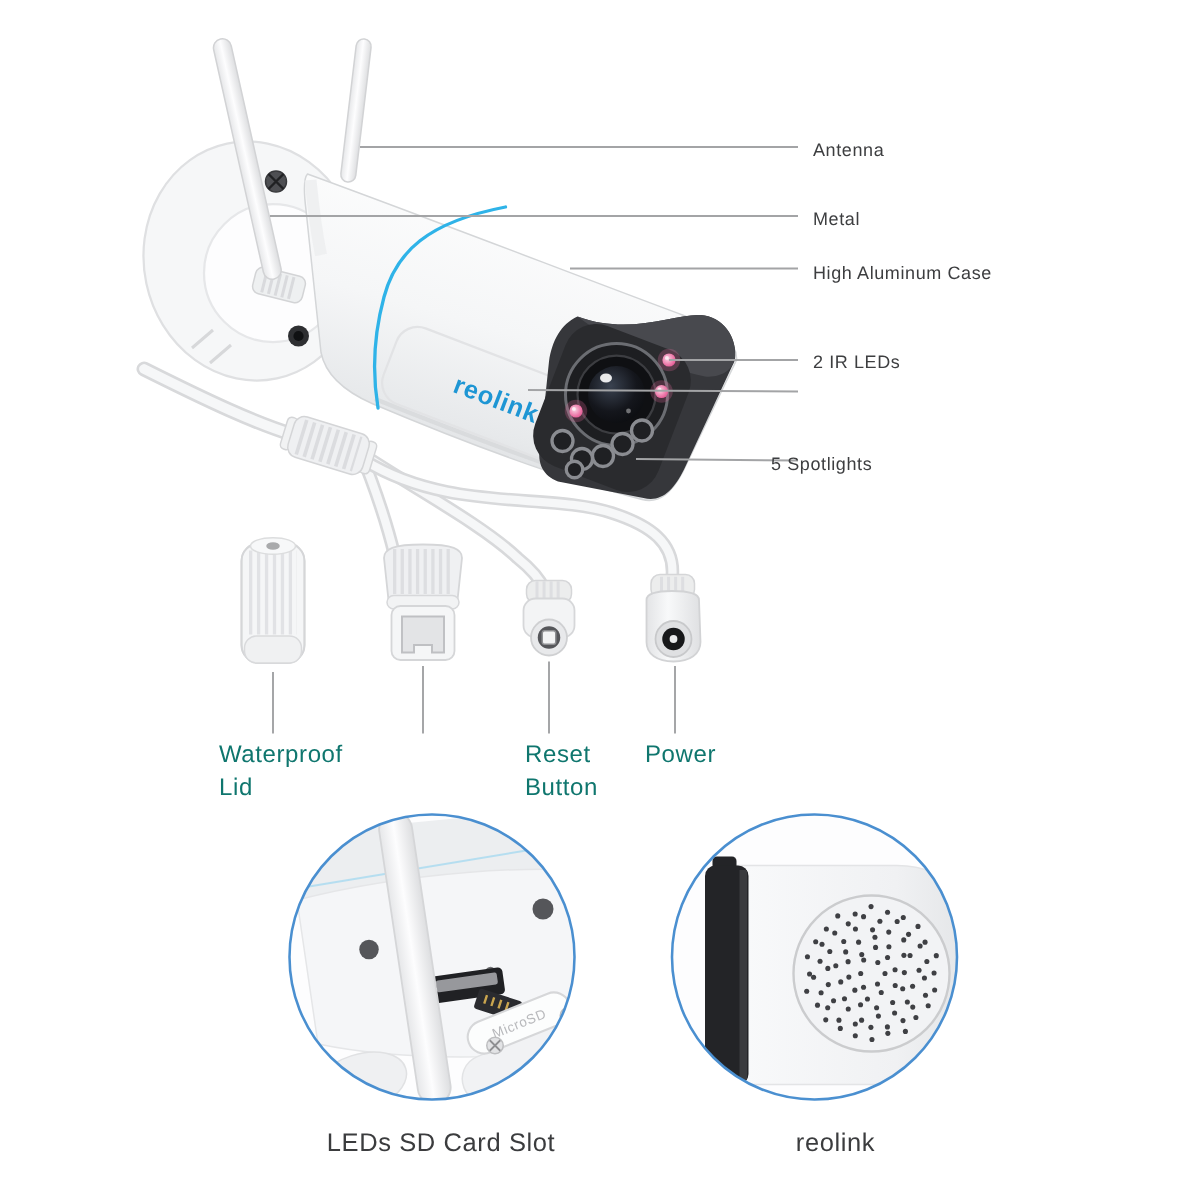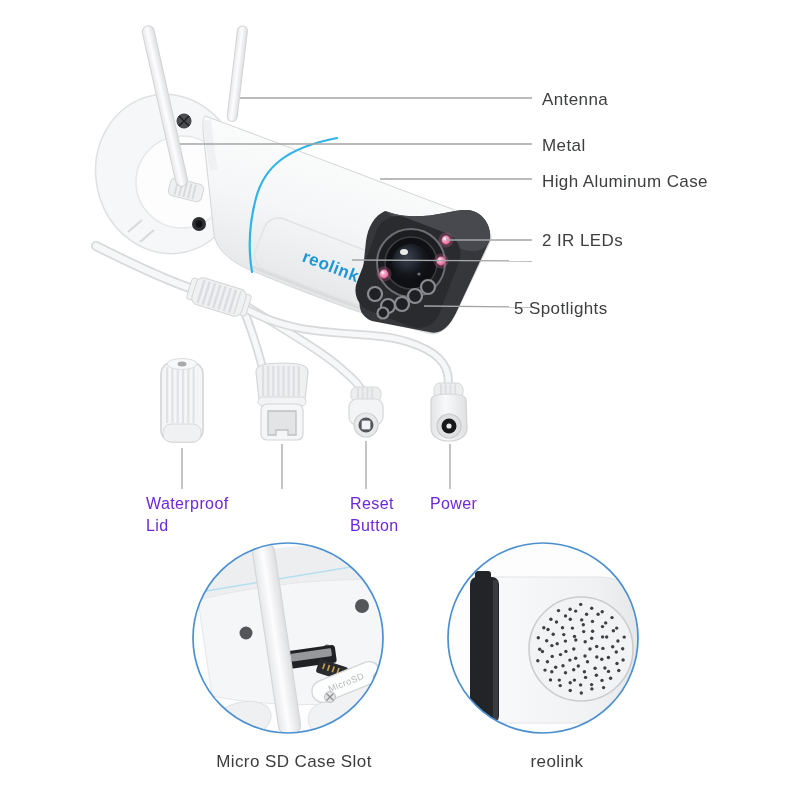--- a/index.html
+++ b/index.html
@@ -2,25 +2,25 @@
 <html><head>
 <meta charset="utf-8">
 <style>
   html,body{margin:0;padding:0;background:#fff;}
   #stage{
     position:relative;width:800px;height:800px;background:#ffffff;
     font-family:"Liberation Sans","DejaVu Sans",sans-serif;overflow:hidden;
   }
   #art{position:absolute;left:0;top:0;}
   .callout{
-    position:absolute;font-size:17px;line-height:20px;color:#3d3e40;
+    position:absolute;font-size:12px;line-height:20px;color:#3d3e40;
     letter-spacing:.4px;font-weight:500;white-space:nowrap;
   }
   .connector-label{
-    position:absolute;font-size:16px;line-height:22px;color:#6d28d9;
+    position:absolute;font-size:16px;line-height:22px;color:#0f766e;
     letter-spacing:.4px;font-weight:500;white-space:nowrap;
   }
   .caption{
     position:absolute;font-size:17px;line-height:20px;color:#3b3c3e;
     letter-spacing:.4px;font-weight:500;white-space:nowrap;transform:translateX(-50%);
   }
 </style>
 </head>
 <body>
 
@@ -373,16 +373,16 @@
   <div>Lid</div>
 </div>
 <div class="connector-label" style="left:350px;top:493px">
   <div>Reset</div>
   <div>Button</div>
 </div>
 <div class="connector-label" style="left:430px;top:493px">
   <div>Power</div>
 </div>
 
-<div class="caption" style="left:294px;top:752px">Micro SD Case Slot</div>
+<div class="caption" style="left:294px;top:752px">LEDs SD Card Slot</div>
 <div class="caption" style="left:557px;top:752px">reolink</div>
 
 </div>
 
 </body></html>

